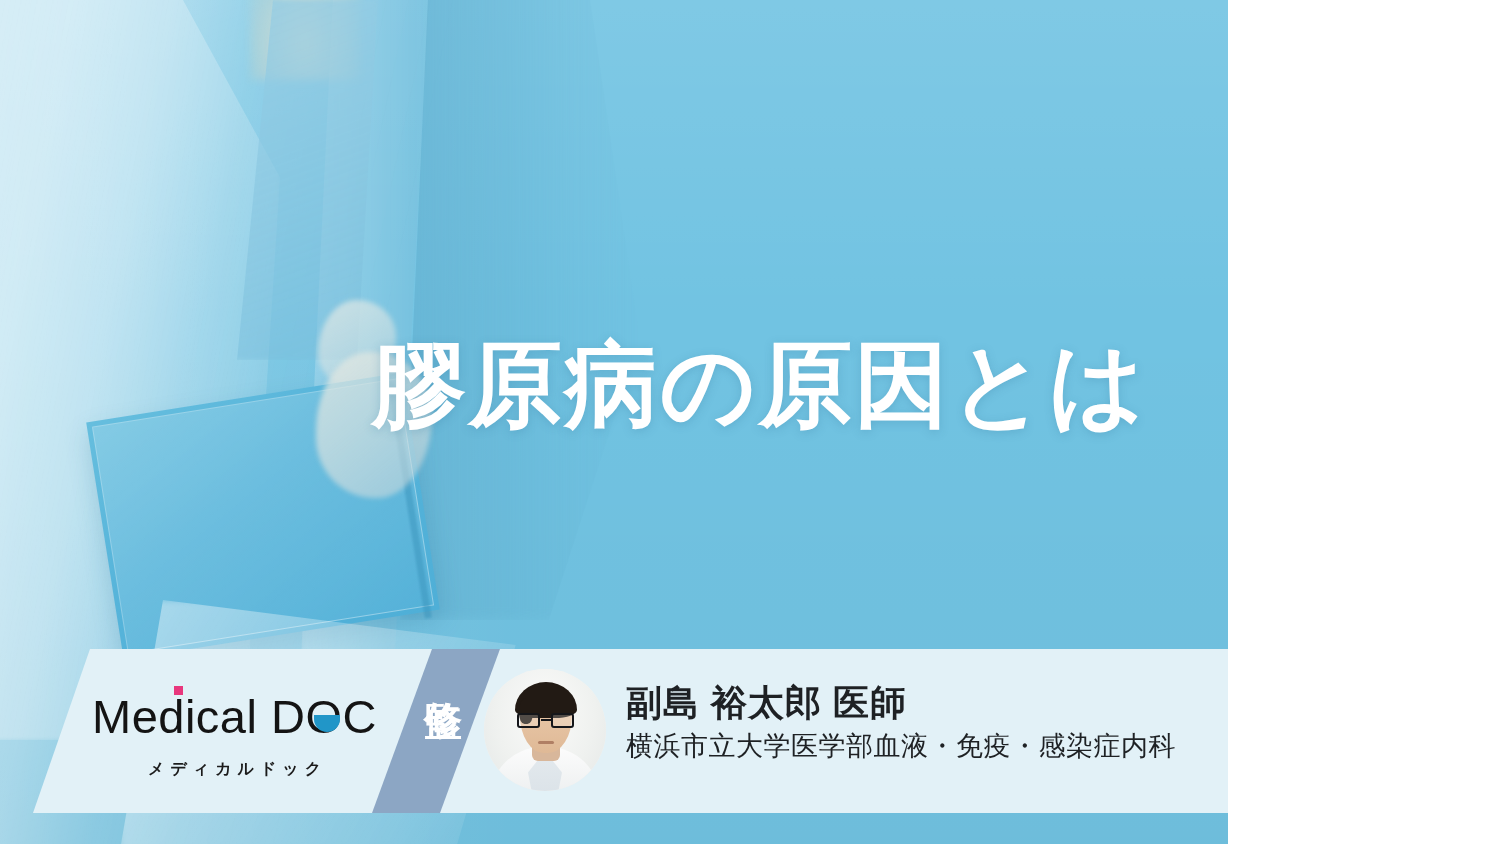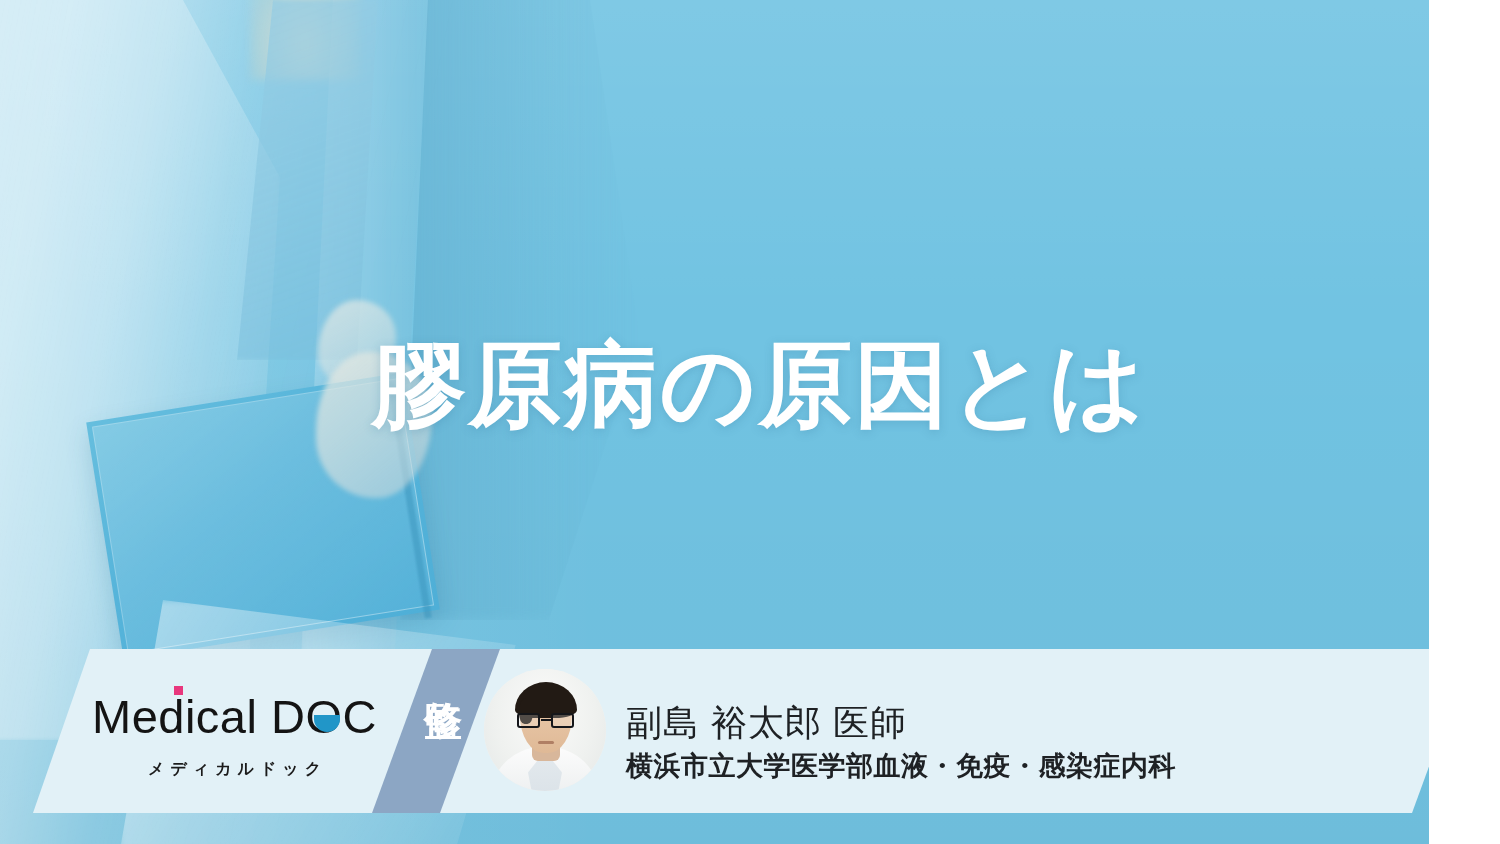--- a/index.html
+++ b/index.html
@@ -6,21 +6,21 @@
   html, body {
     width:1500px; height:844px;
     overflow:hidden;
     background:#ffffff;
     font-family:"Liberation Sans", sans-serif;
   }
 
   
   #stage {
     position:relative;
-    width:1429px; height:844px;
+    width:1228px; height:844px;
     overflow:hidden;
     background:#4d7c0f;
   }
 
   
   .bg-photo {
     position:absolute; inset:0;
     background:
       
       linear-gradient(180deg, rgba(255,255,255,.10) 0%, rgba(255,255,255,0) 38%, rgba(0,0,0,.03) 100%),
@@ -305,31 +305,30 @@
     left:54px; top:72px;
     width:16px; height:3px;
     background:#B07F64;
     border-radius:2px;
   }
 
   
   .who { position:absolute; left:626px; top:682px; }
   .who-name {
     font-size:36px;
-    font-weight:400;
+    font-weight:700;
     color:#1E2124;
     letter-spacing:1px;
     line-height:1.18;
     white-space:nowrap;
-    margin-top:20px;
   }
   .who-affil {
     margin-top:6px;
     font-size:27px;
-    font-weight:700;
+    font-weight:400;
     color:#1E2124;
     letter-spacing:.5px;
     line-height:1.2;
     white-space:nowrap;
   }
 </style>
 </head>
 <body>
 
 <div id="stage">

